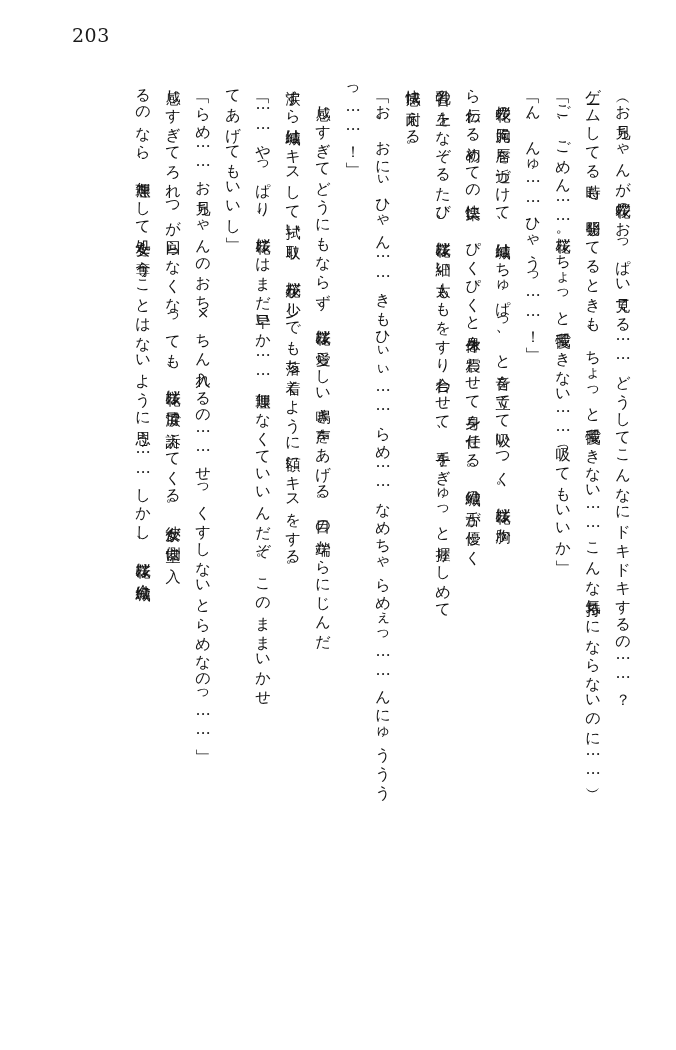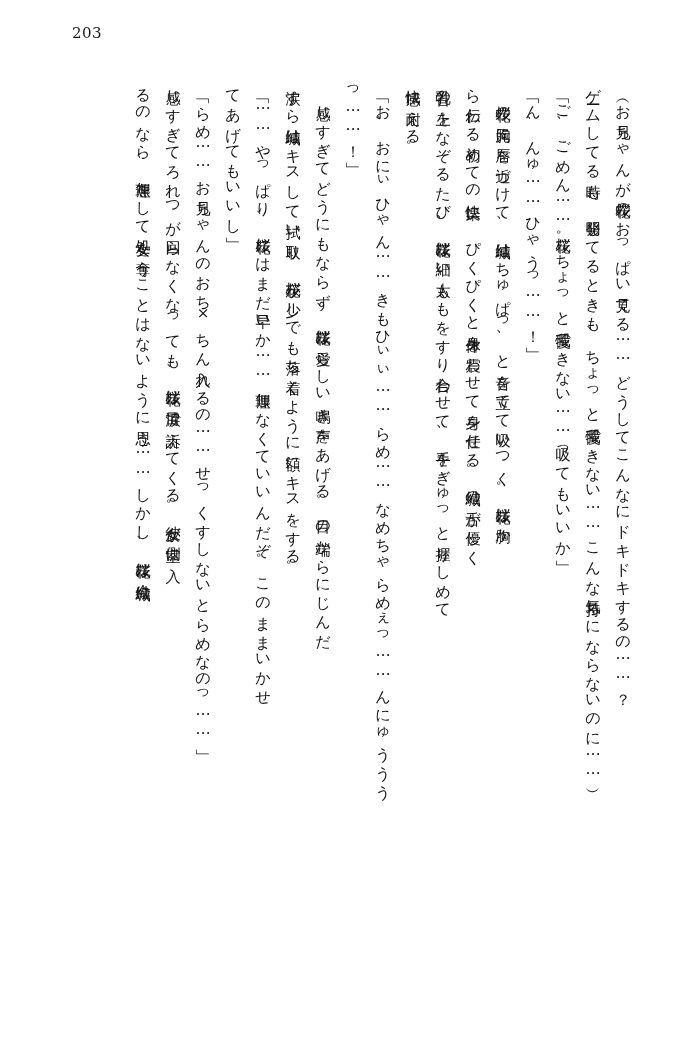--- a/index.html
+++ b/index.html
@@ -18,21 +18,21 @@
     position: relative;
     width: 676px;
     height: 1050px;
     box-sizing: border-box;
     background: #ffffff;
   }
   .page-number {
     position: absolute;
     top: 24px;
     left: 72px;
-    font-size: 15px;
+    font-size: 19px;
     letter-spacing: 0.5px;
     color: #1a1a1a;
     font-family: "DejaVu Serif", "Liberation Serif", serif;
   }
   .text-body {
     position: absolute;
     top: 78px;
     right: 46px;
     height: 930px;
     width: 590px;

